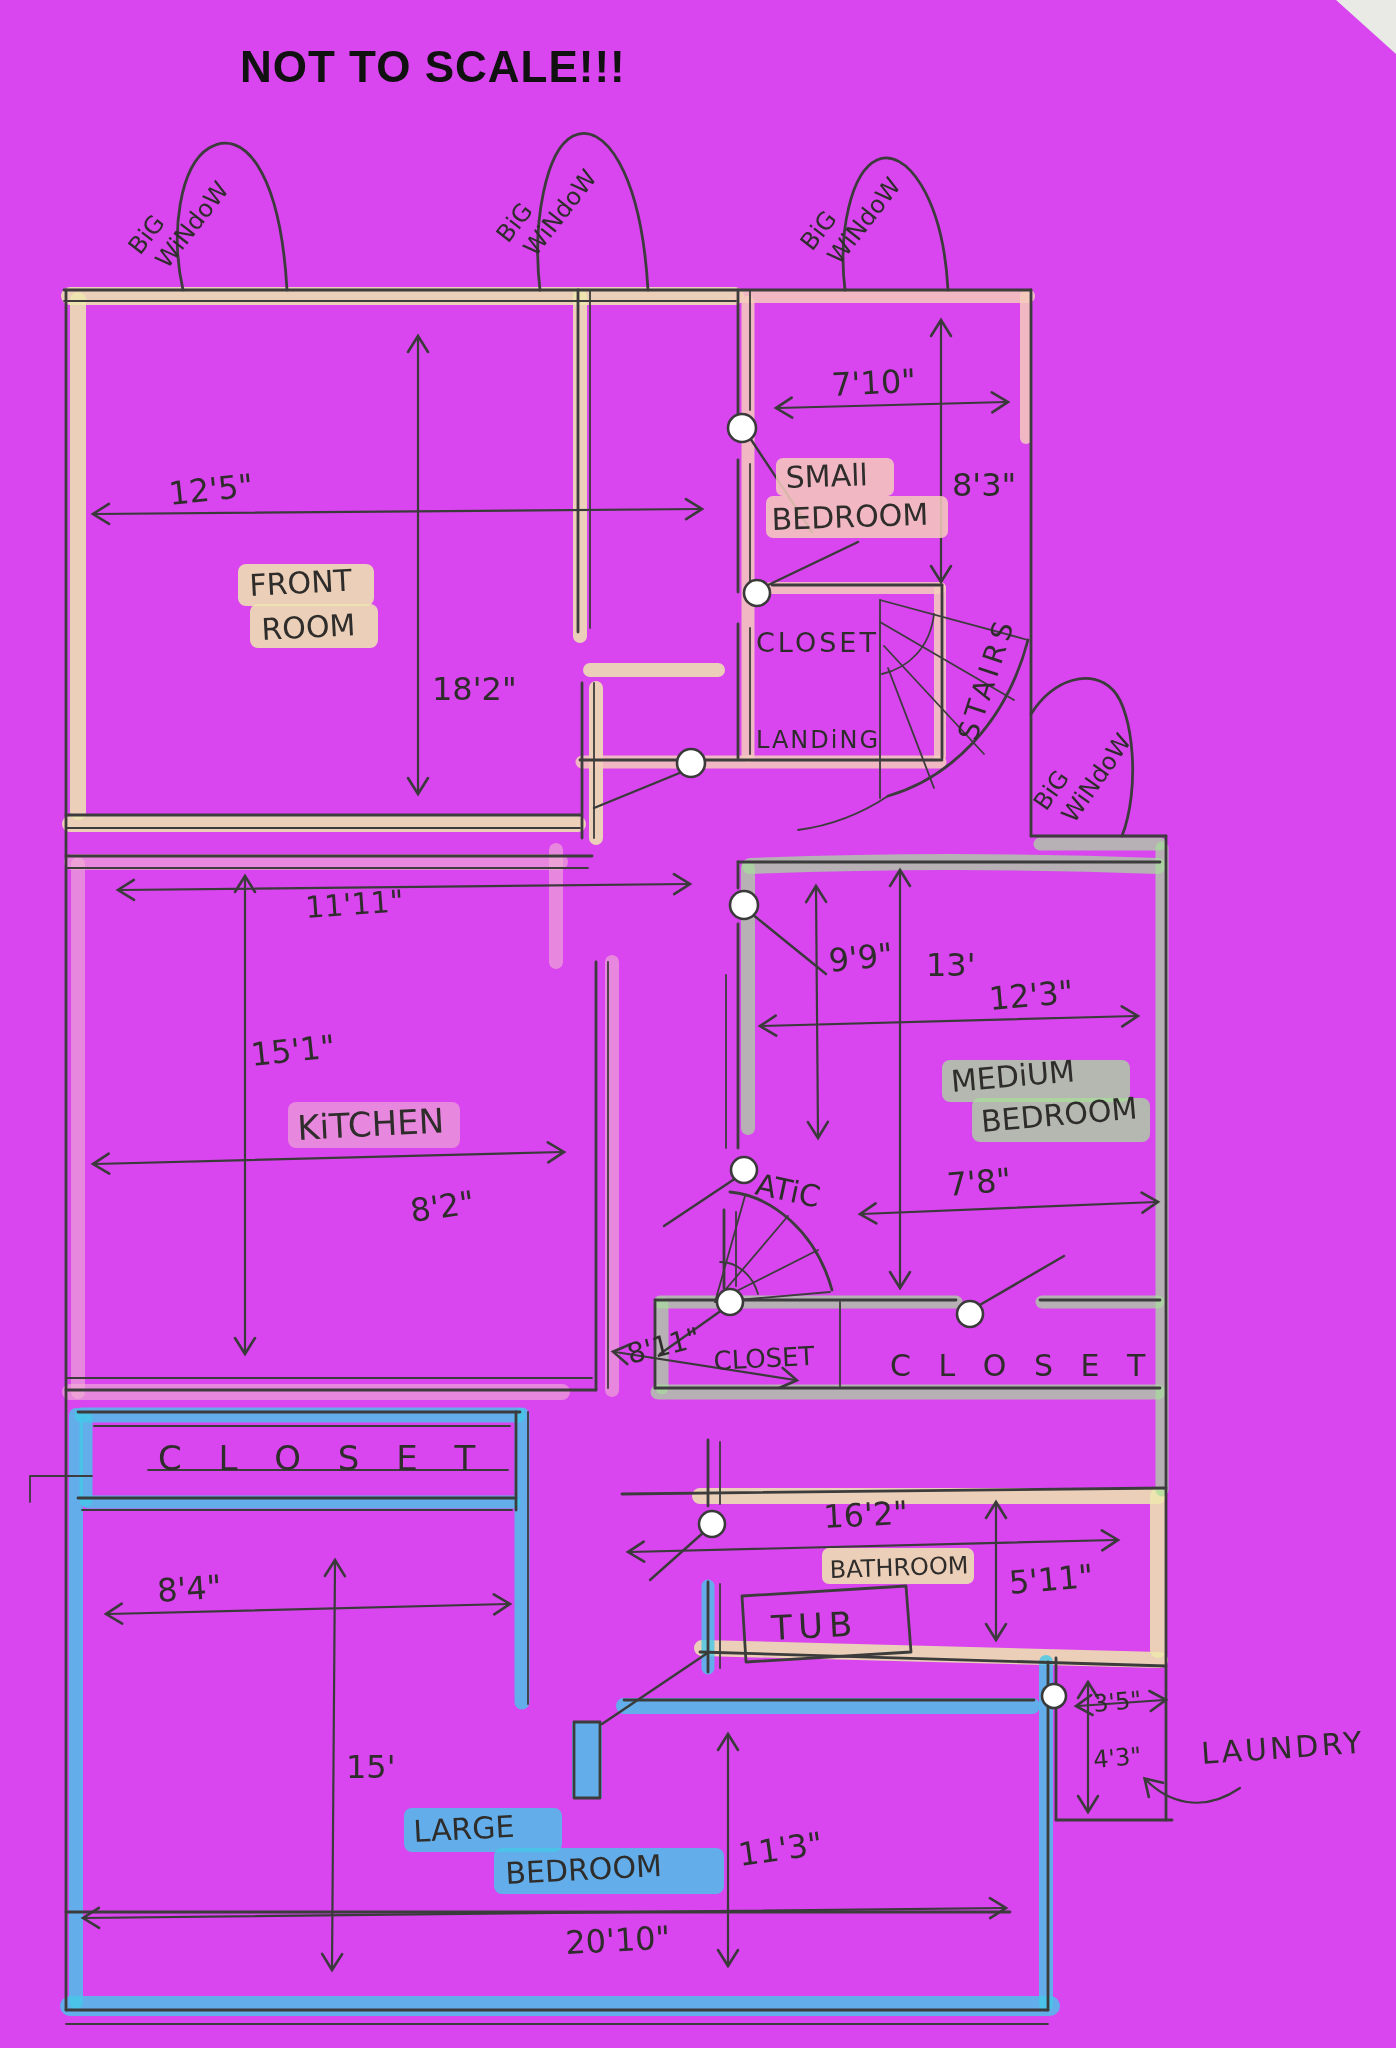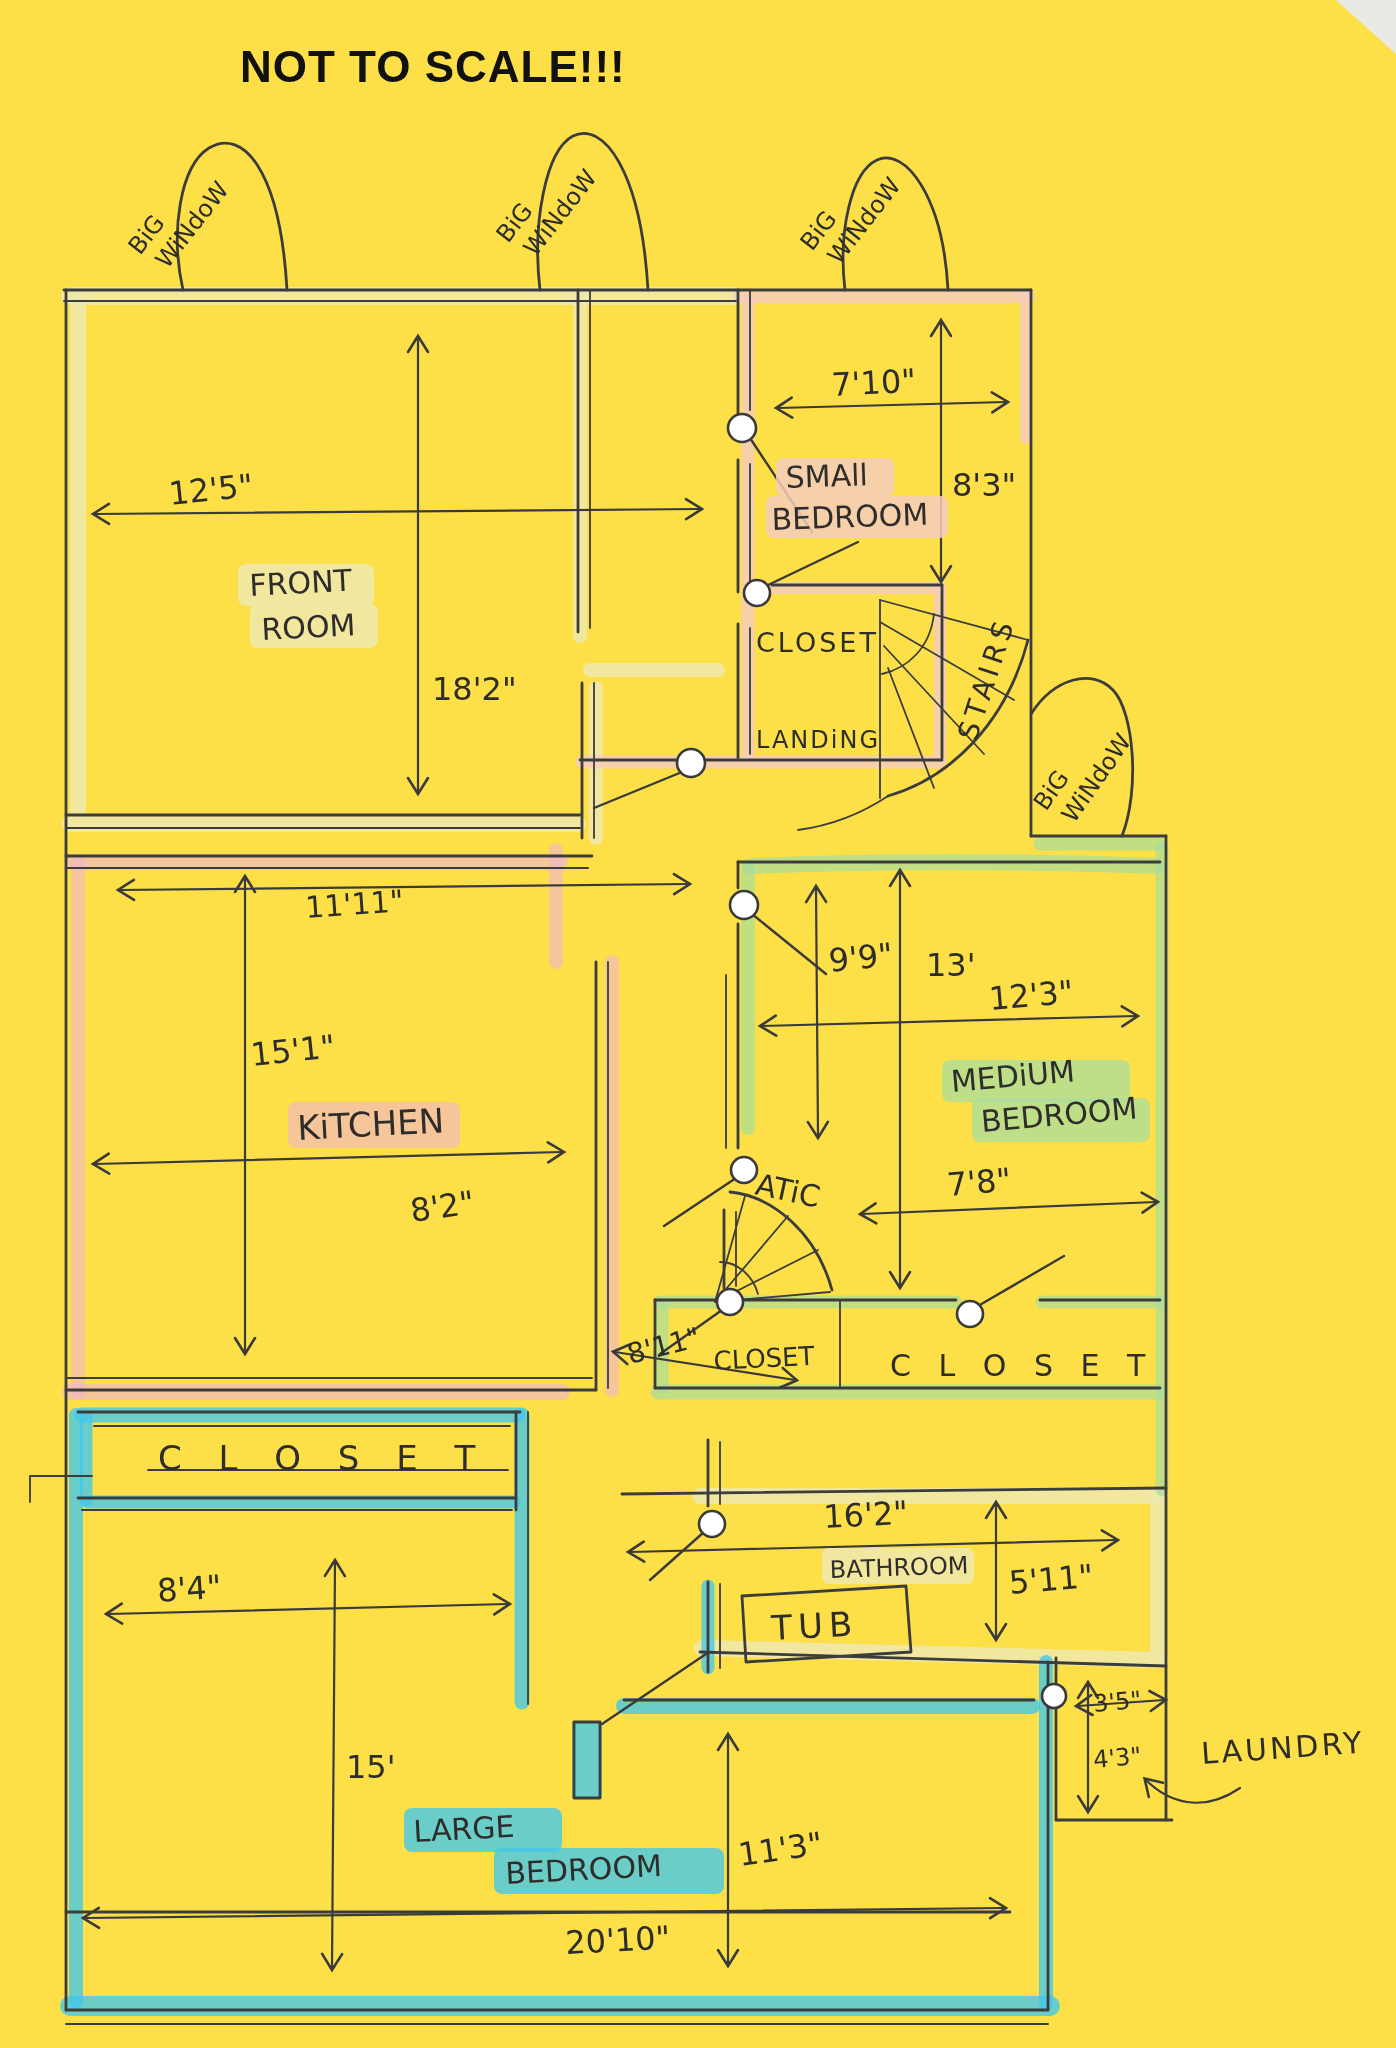--- a/index.html
+++ b/index.html
@@ -1,16 +1,16 @@
 <!DOCTYPE html>
 <html style="--pencil: #3c3c3c; --yellow: #efe7ae; --pink: #f2b3d2; --salmon: #f5cdbc; --green: #a8dd9c; --blue: #45c8e8;"><head>
 <meta charset="utf-8">
 <style>
   html,body{margin:0;padding:0;background:#ffffff;}
-  .page{width:1396px;height:2048px;position:relative;background:#fde047;overflow:hidden;}
+  .page{width:1396px;height:2048px;position:relative;background:#d946ef;overflow:hidden;}
   svg{display:block;}
   text{font-family:"DejaVu Sans",sans-serif;fill:#2e2d2b;}
   .title{font-family:"Liberation Sans",sans-serif;font-weight:bold;font-size:44px;letter-spacing:1px;fill:#111;}
   .hand{font-size:30px;}
   .dimtxt{font-size:32px;}
   .small{font-size:24px;}
   .wall{stroke:var(--pencil,#3c3c3c);stroke-width:2.8;fill:none;stroke-linecap:round;stroke-linejoin:round;}
   .wall-thin{stroke:var(--pencil,#3c3c3c);stroke-width:1.8;fill:none;stroke-linecap:round;}
   .dim{stroke:#3a3a3a;stroke-width:2.2;fill:none;stroke-linecap:round;}
   .swing{stroke:#3a3a3a;stroke-width:2.4;fill:none;stroke-linecap:round;}

